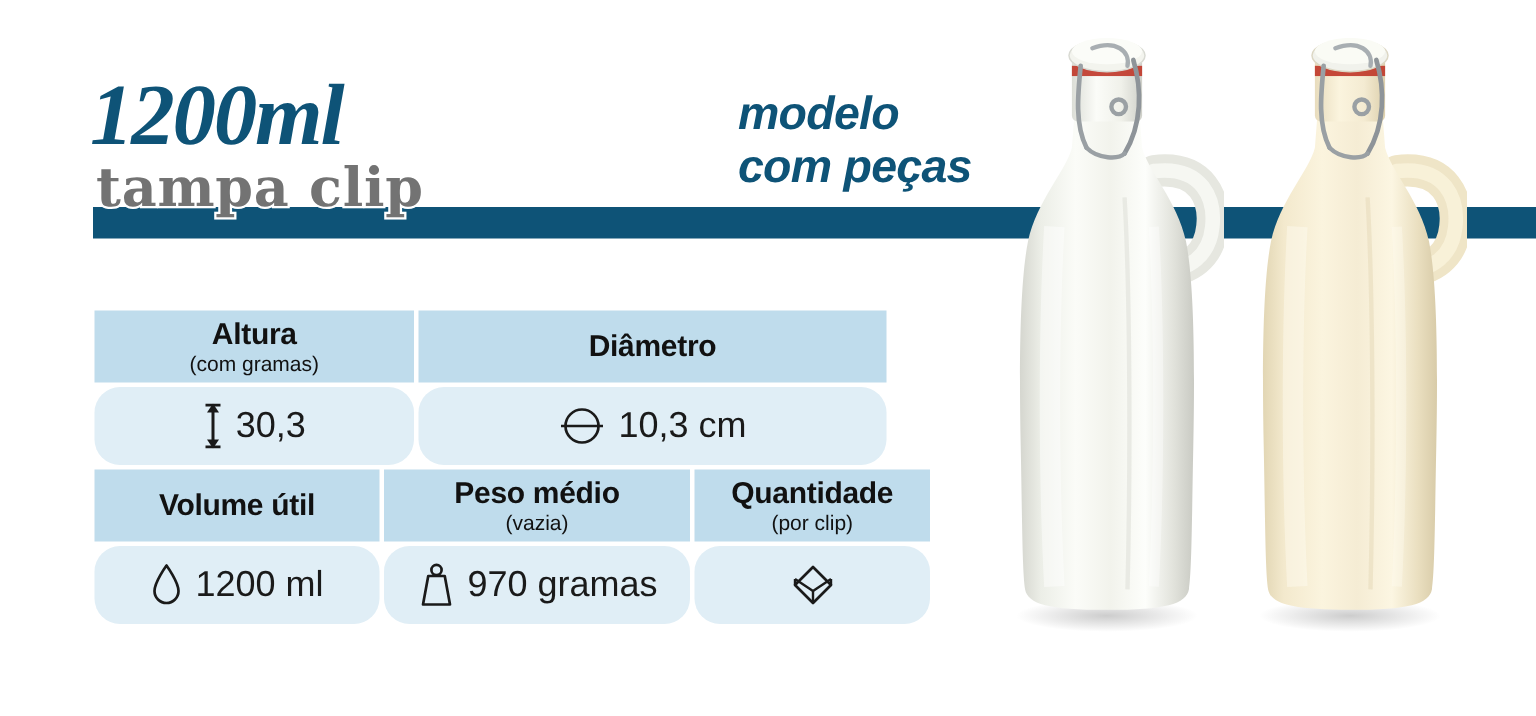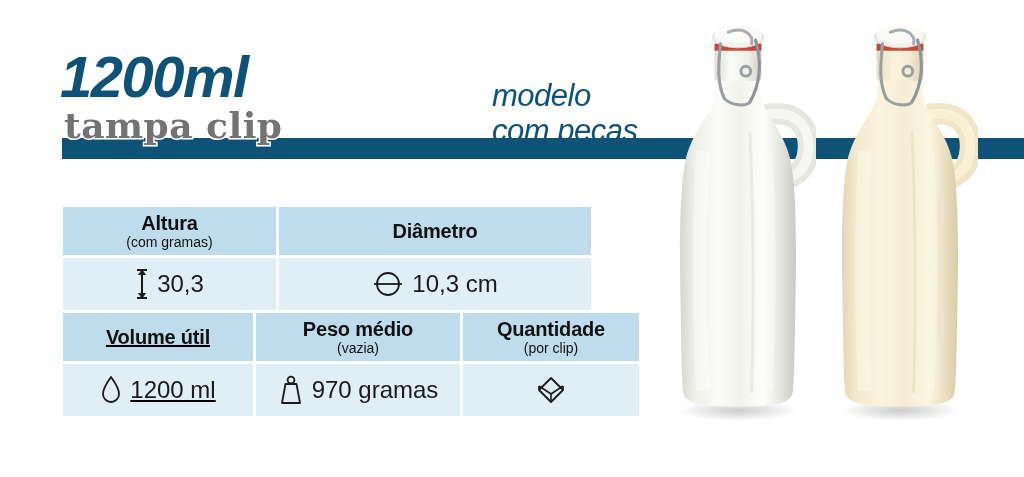--- a/index.html
+++ b/index.html
@@ -35,21 +35,21 @@
   }
 
   
   .headline {
     position: absolute;
     left: 60px;
     top: 48px;
     z-index: 3;
   }
   .headline-main {
-    font-family: Liberation Sans, sans-serif;
+    font-family: Liberation Serif, serif;
     font-size: 58px;
     font-weight: bold;
     font-style: italic;
     color: #0e5377;
     letter-spacing: -1.5px;
     line-height: 58px;
     white-space: nowrap;
   }
   .headline-script {
     position: absolute;
@@ -66,28 +66,27 @@
     paint-order: stroke fill;
     z-index: 4;
   }
 
   
   .model-label {
     position: absolute;
     left: 492px;
     top: 58px;
     font-size: 31px;
-    font-weight: normal;
+    font-weight: bold;
     font-style: italic;
     color: #0e5377;
     line-height: 35px;
     letter-spacing: -0.5px;
     z-index: 3;
     white-space: nowrap;
-    margin-top: 20px;
   }
 
   
   .spec-table {
     position: absolute;
     left: 63px;
     top: 207px;
     width: 579px;
     z-index: 2;
     border-collapse: separate;
@@ -100,21 +99,21 @@
     background: #bfdcec;
     box-sizing: border-box;
     display: flex;
     flex-direction: column;
     align-items: center;
     justify-content: center;
     text-align: center;
   }
   .cell + .cell { margin-left: 3px; }
   .cell.head { height: 48px; background: #bfdcec; }
-  .cell.val  { height: 52px; background: #e0eef6; }
+  .cell.val  { height: 52px; background: #e0eef6; border-radius: 17px; }
 
   .cell-title {
     font-size: 20px;
     font-weight: bold;
     color: #111111;
     line-height: 22px;
     letter-spacing: -0.2px;
   }
   .cell-sub {
     font-size: 14px;
@@ -129,23 +128,23 @@
     gap: 8px;
     font-size: 24px;
     color: #1a1a1a;
     line-height: 26px;
   }
   .cell-value .vtext { white-space: nowrap; }
 
   
   .w-altura   { width: 213px; }
   .w-diametro { width: 312px; }
-  .w-volume   { width: 190px; text-decoration: underline; }
+  .w-volume   { width: 190px; }
   .w-peso     { width: 204px; }
-  .w-qtd      { width: 176px; }
+  .w-qtd      { width: 157px; }
 
   .icon { display: inline-flex; align-items: center; justify-content: center; }
 
   
   .bottles {
     position: absolute;
     left: 655px;
     top: 0px;
     width: 369px;
     height: 460px;

